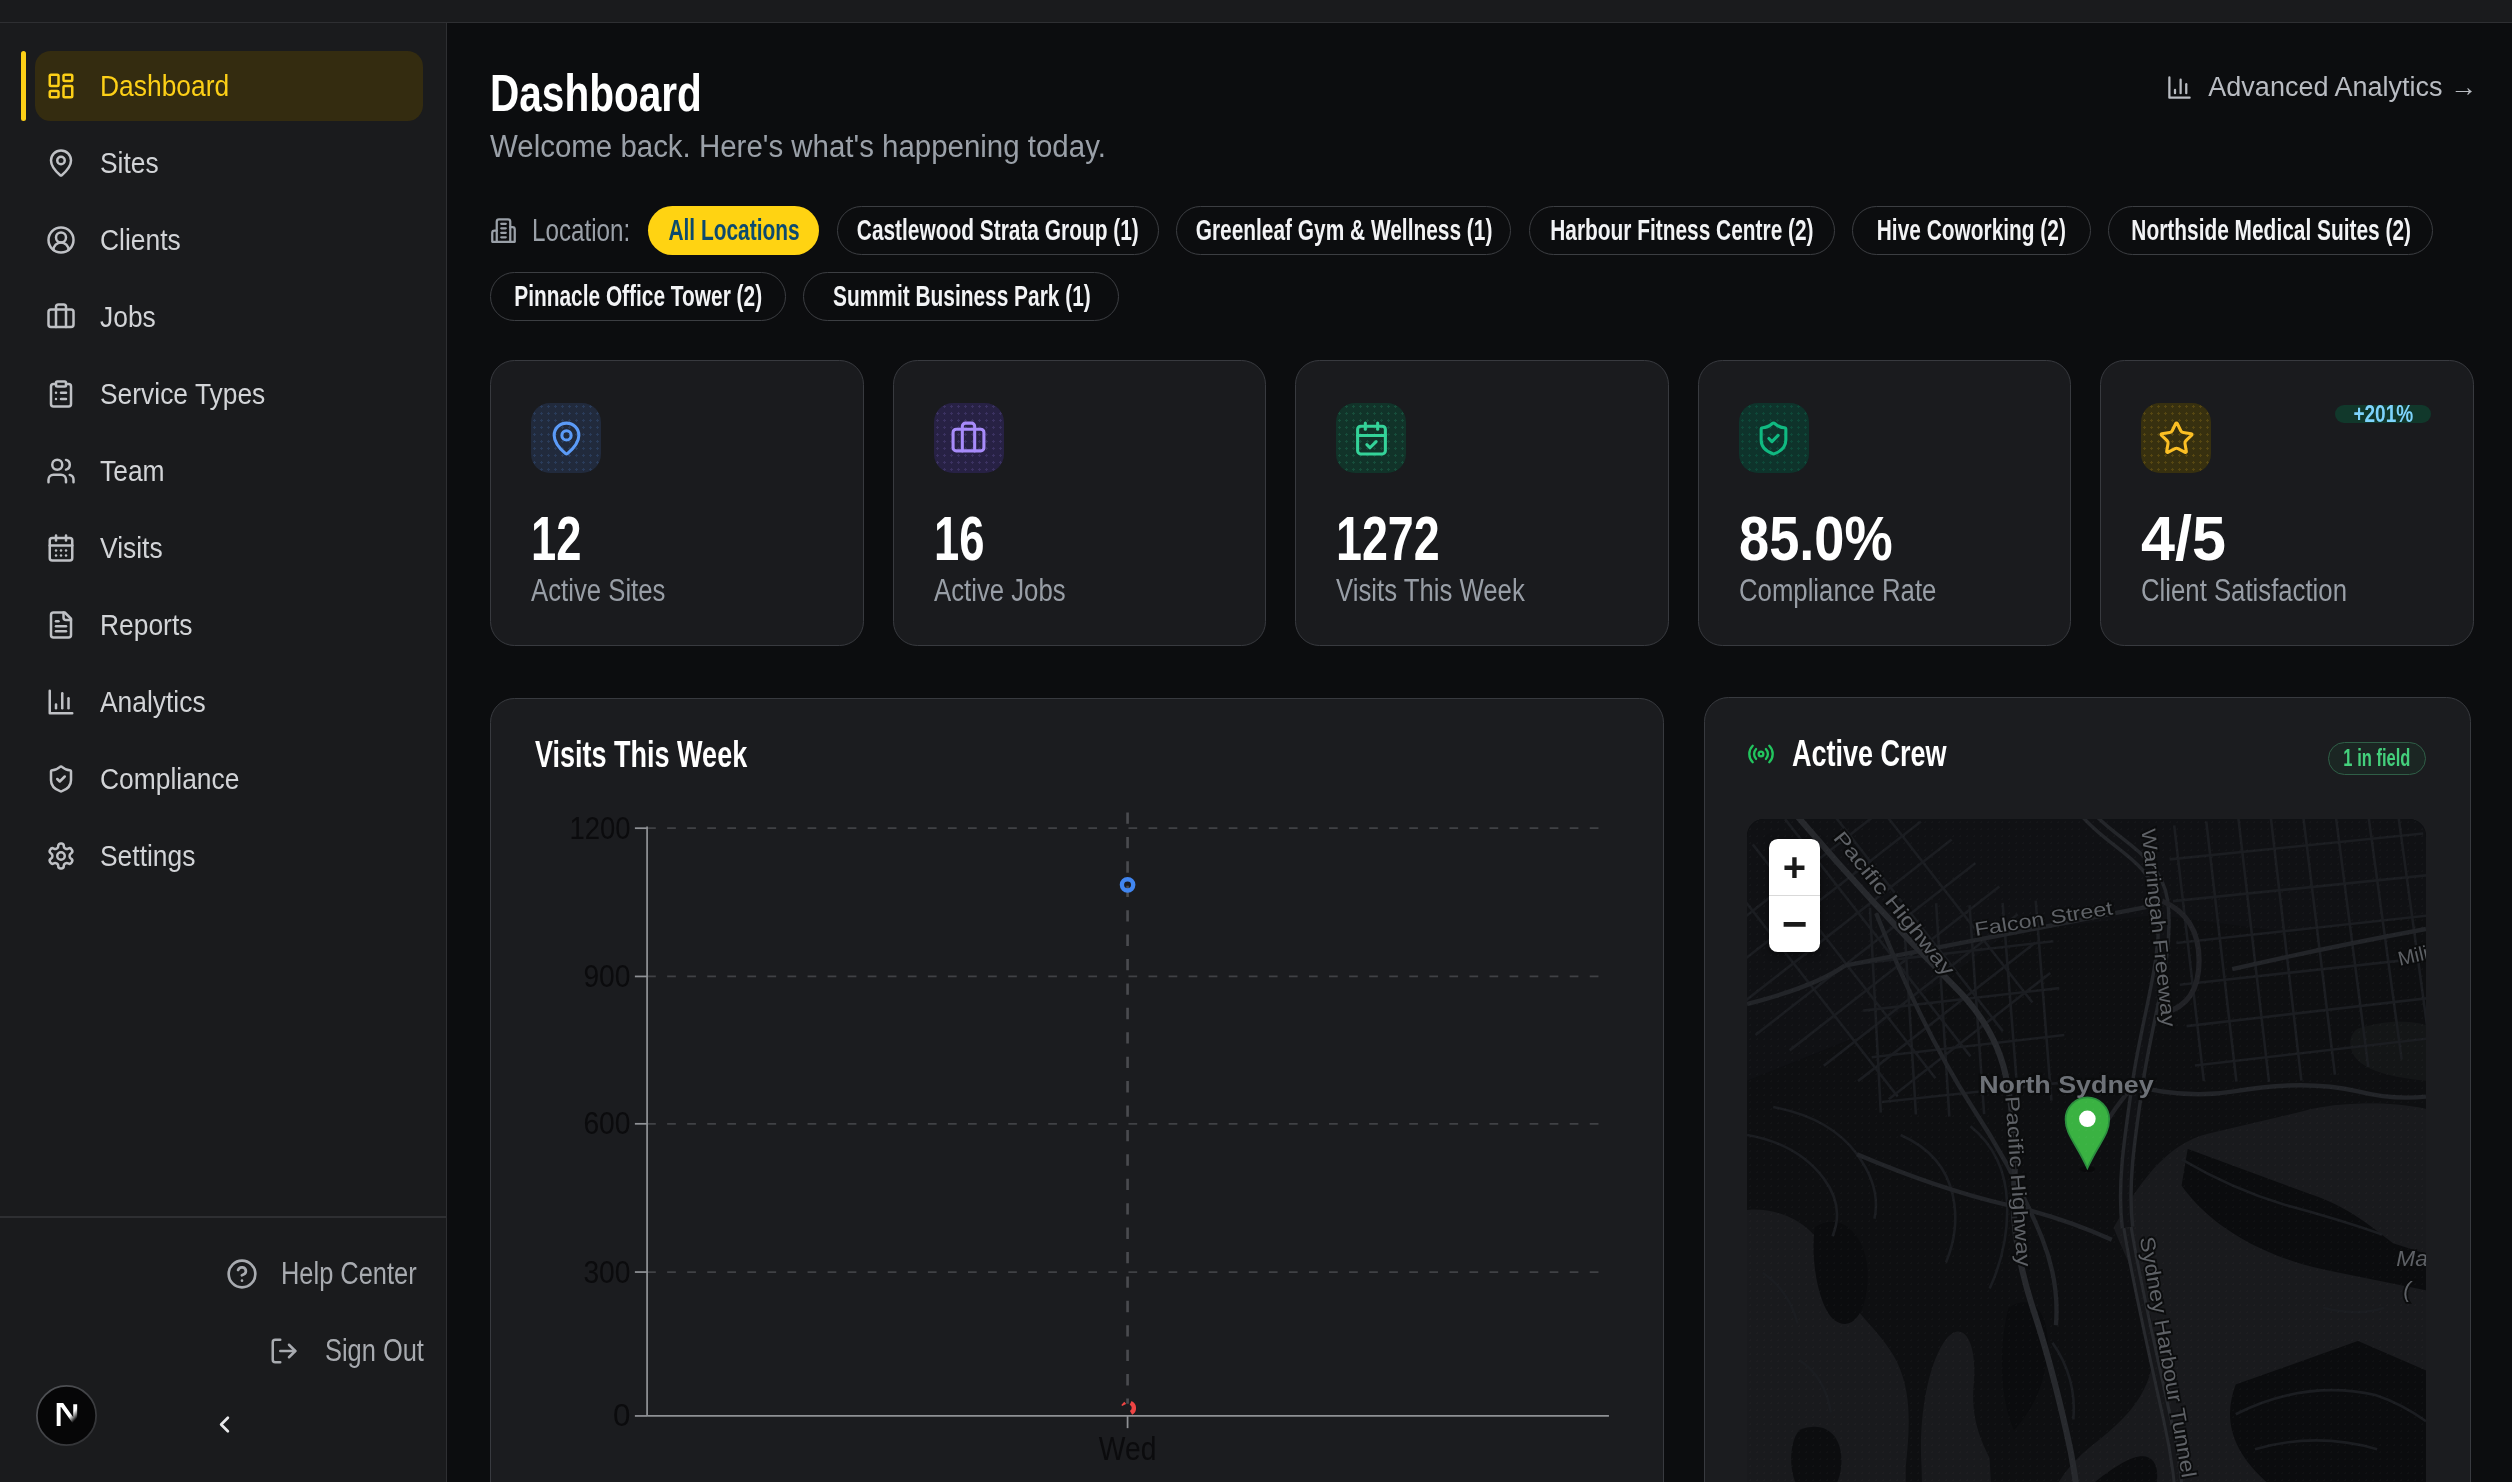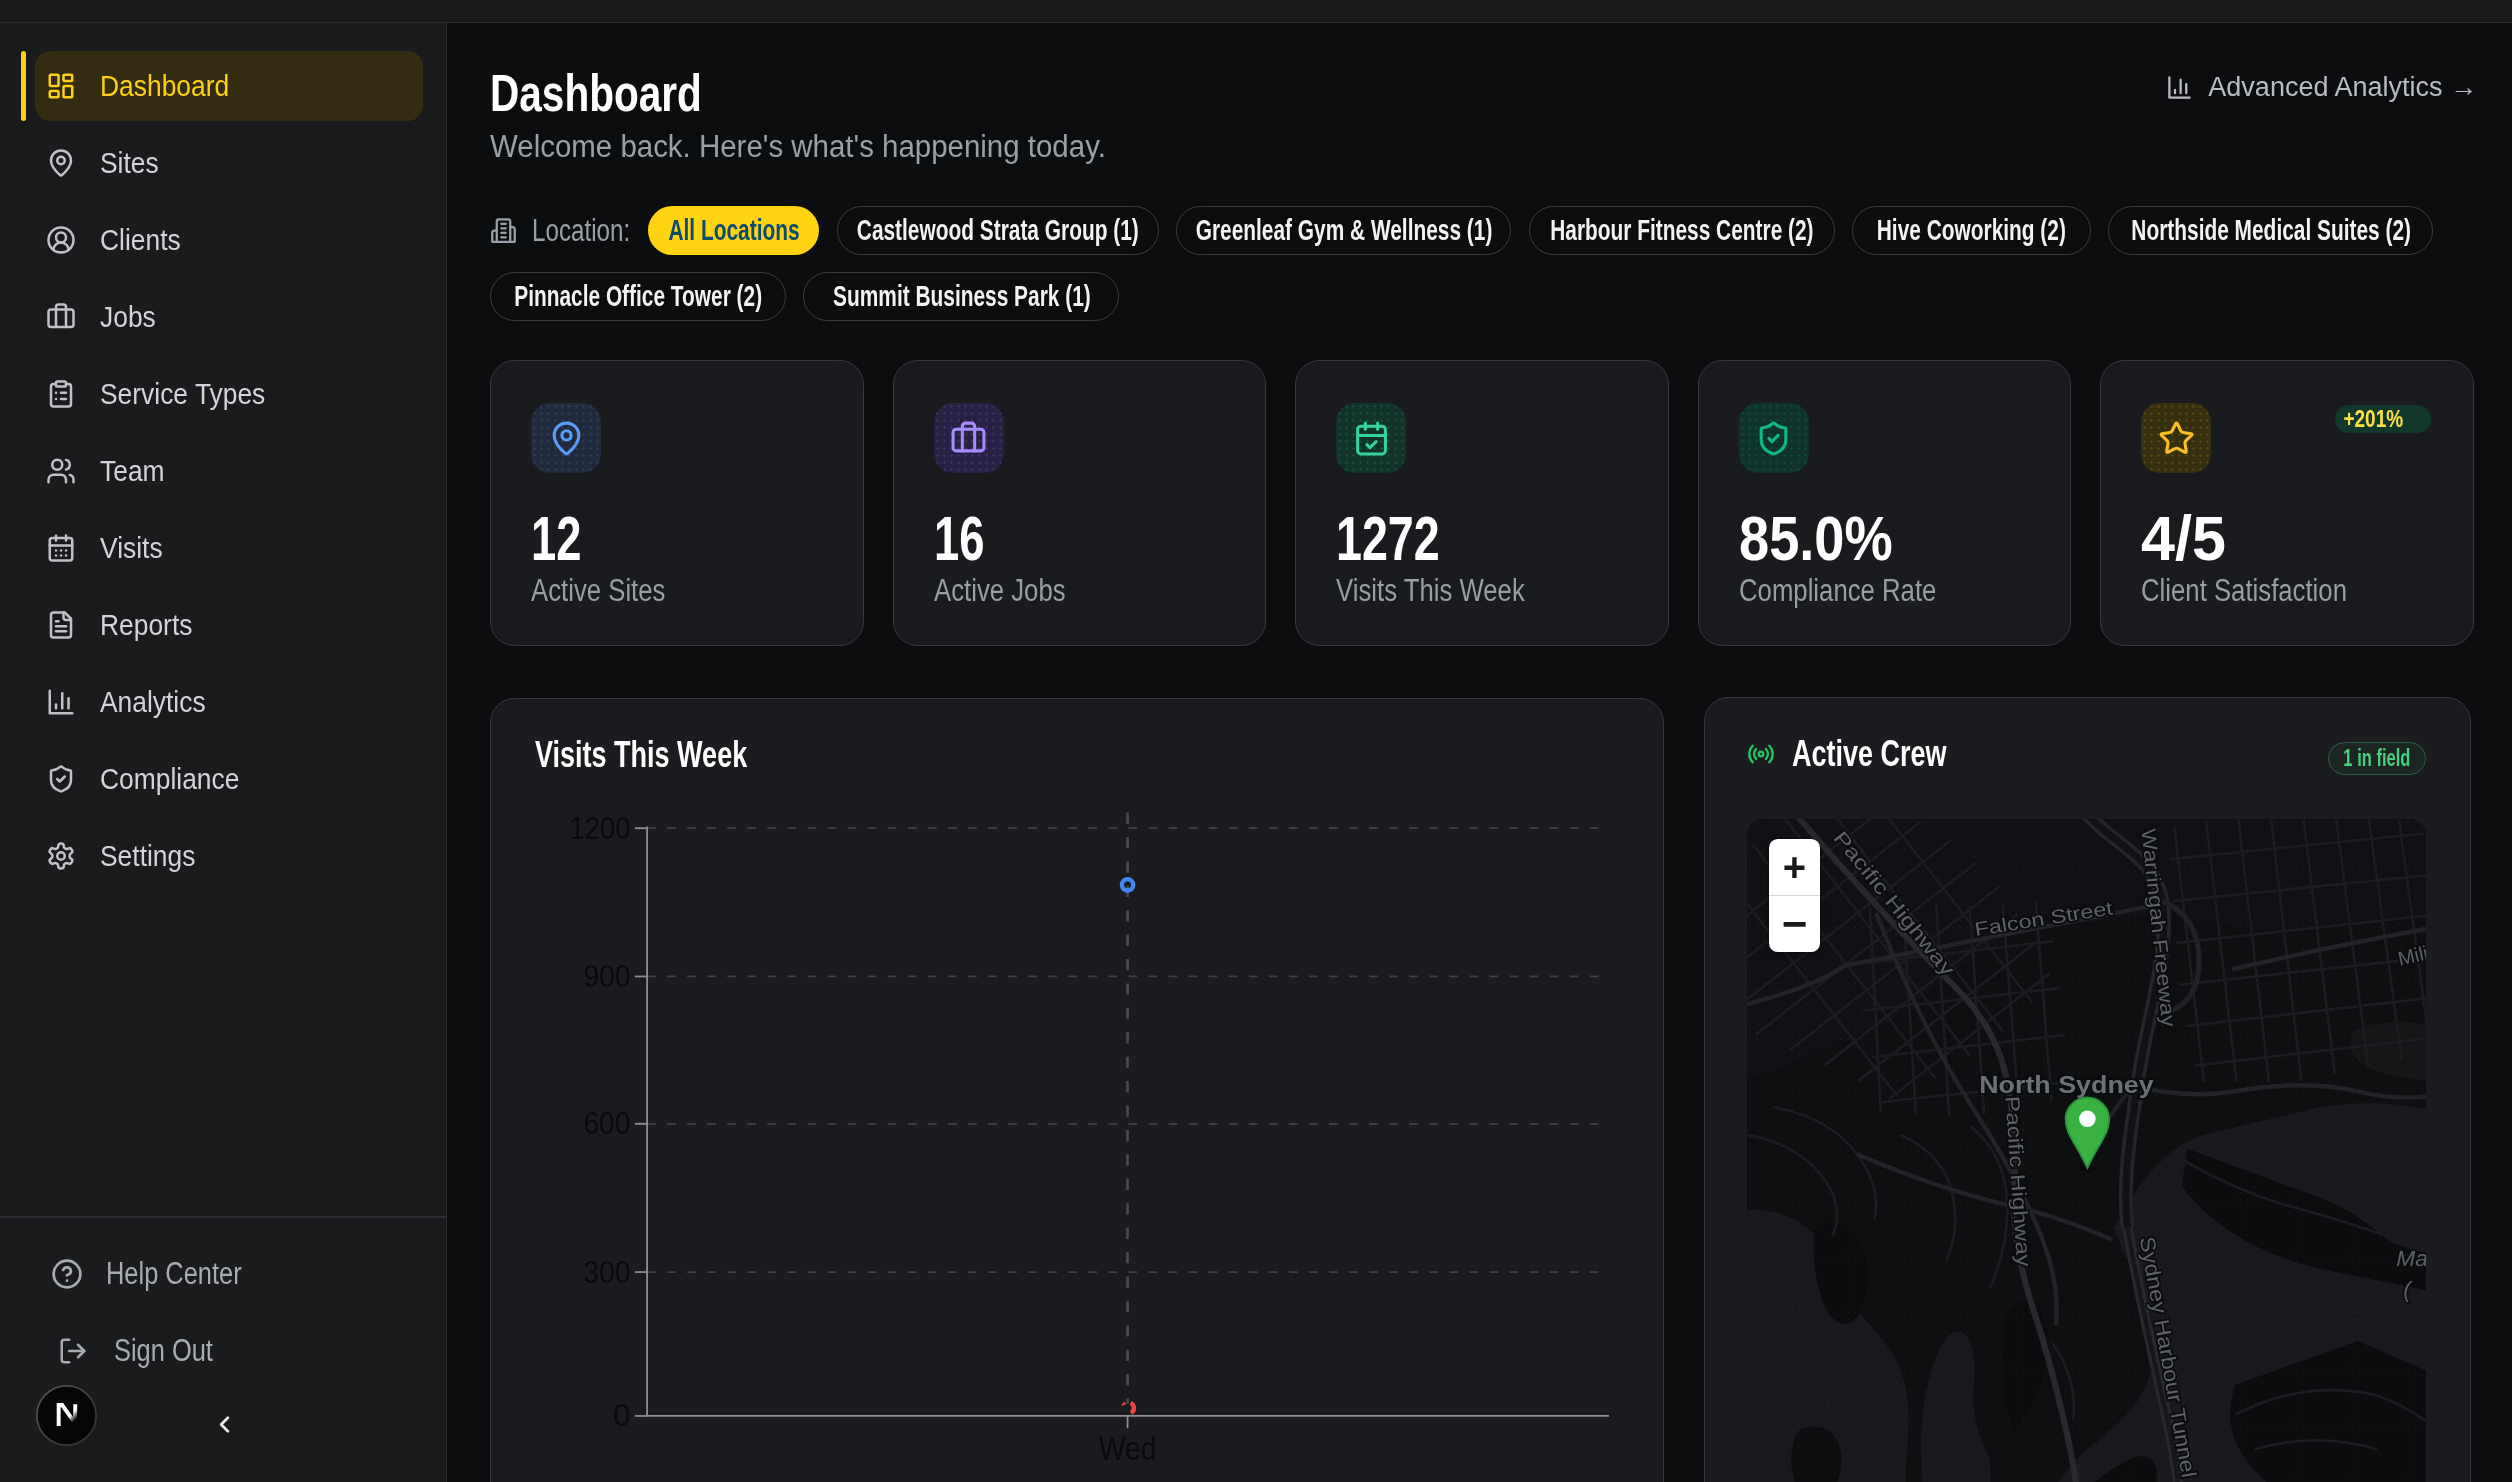--- a/index.html
+++ b/index.html
@@ -14,21 +14,21 @@
   align-items:center; padding-left:10.5px; color:#d2d4d7; font-size:30px; position:relative; }
 .mi .lb { display:inline-block; transform:scaleX(0.88); transform-origin:left center; white-space:nowrap; }
 .cx { display:inline-block; white-space:nowrap; }
 .mi svg { width:30px; height:30px; margin-right:24.4px; color:#bfc1c5; flex:none; }
 .mi.active { background:#342c10; color:#fdd017; }
 .mi.active svg { color:#fdd017; }
 .accentbar { position:absolute; left:21px; top:51px; width:5.2px; height:70px;
   border-radius:3.5px; background:#fdd017; }
 .sdivider { position:absolute; top:1216px; left:0; right:0; height:1.7px; background:#2e2f32; }
 .bitem { position:absolute; left:0; right:0; display:flex; align-items:center;
-  color:#a8abb0; font-size:31px; }
+  color:#a8abb0; font-size:31px;justify-content:flex-end; }
 .bitem .cx { transform:scaleX(0.82); transform-origin:left center; }
 .bitem svg { flex:none; }
 .logo { position:absolute; left:36px; top:1385px; width:61px; height:61px; }
 .chev { position:absolute; left:211px; top:1411px; width:27px; height:27px; color:#e8e9eb; }
 .main { position:absolute; left:448px; top:23px; right:0; bottom:0; }
 h1.pagetitle { position:absolute; left:42px; top:40px; font-size:52px; font-weight:bold;
   color:#fff; }
 h1.pagetitle .cx { transform:scaleX(0.78); transform-origin:left center; }
 .adv { position:absolute; right:35px; top:49px; display:flex; align-items:center;
   gap:15px; color:#b9bcc2; font-size:27px; }
@@ -55,23 +55,23 @@
   display:flex; align-items:center; justify-content:center; overflow:hidden; }
 .tile::before { content:''; position:absolute; left:0; top:0; right:0; bottom:0;
   background-image:radial-gradient(currentColor 1.3px, transparent 1.3px);
   background-size:7px 7px; opacity:0.16; }
 .tile svg { width:37px; height:37px; }
 .snum { position:absolute; left:40px; top:146px; font-size:63px; font-weight:bold;
   color:#fff; line-height:63px; }
 .snum .cx { transform:scaleX(0.74); transform-origin:left center; }
 .slabel { position:absolute; left:40px; top:212px; font-size:31px; color:#989ea6; }
 .slabel .cx { transform:scaleX(0.83); transform-origin:left center; }
-.badge { position:absolute; top:44px; right:42px; height:28px; width:96px;
-  border-radius:16.6px; background:#11382b; color:#fde047; box-sizing:border-box;
-  font-size:24.4px; font-weight:bold; display:flex; align-items:center; justify-content:flex-start; }
+.badge { position:absolute; top:44px; right:42px; height:18px; width:96px;
+  border-radius:16.6px; background:#11382b; color:#7dd3fc; box-sizing:border-box;
+  font-size:24.4px; font-weight:bold; display:flex; align-items:center; justify-content:center; }
 .badge .cx { transform:scaleX(0.78); }
 .bigcard { position:absolute; background:#1b1c1f; border:1.7px solid #383a3f; border-radius:24.4px; }
 #chartcard { left:42px; top:675px; width:1174px; height:960px; }
 #crewcard { left:1256px; top:674px; width:767px; height:960px; }
 .cardtitle { position:absolute; left:44px; top:35px; font-size:37px; font-weight:bold; color:#fff; }
 .cardtitle .cx { transform:scaleX(0.73); transform-origin:left center; }
 .crewhead .cx { transform:scaleX(0.73); transform-origin:left center; }
 .crewhead { position:absolute; left:42px; top:35px; display:flex; align-items:center; gap:17.4px; }
 .crewhead svg { width:28px; height:28px; color:#22c55e; }
 .crewhead .t { font-size:37px; font-weight:bold; color:#fff; }

